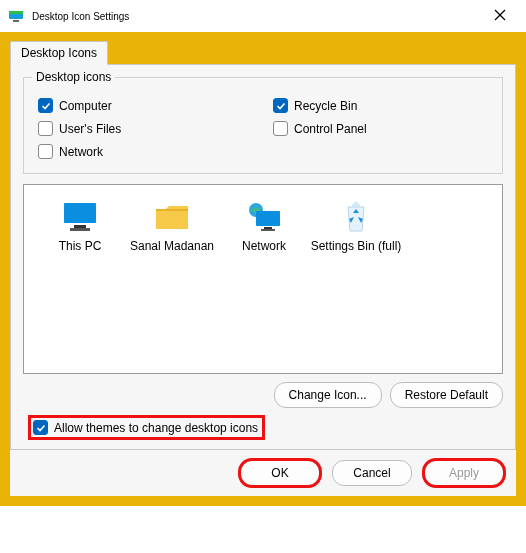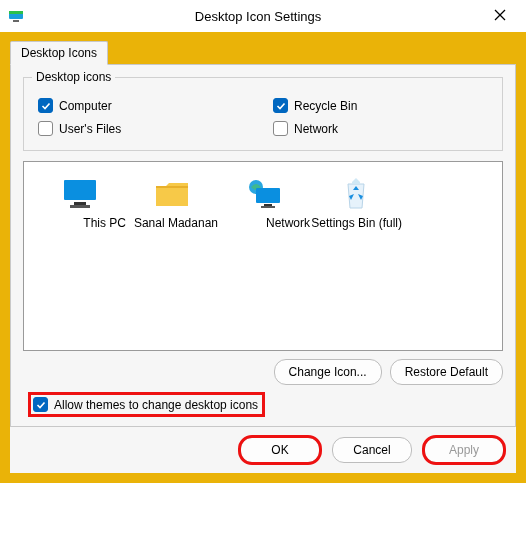--- a/index.html
+++ b/index.html
@@ -17,23 +17,22 @@
     display: flex;
     align-items: center;
     padding: 6px 10px 6px 8px;
     height: 32px;
   }
   .titlebar .app-icon {
     width: 16px; height: 16px;
     margin-right: 8px;
   }
   .titlebar .title {
-    font-size: 13px;
+    font-size: 10px;
     flex: 1;
-    text-align: center;
   }
   .titlebar .close {
     font-size: 16px;
     line-height: 1;
     padding: 4px 10px;
     cursor: pointer;
   }
 
   .body-area {
     padding: 8px 10px 10px 10px;
@@ -112,21 +111,21 @@
     border: 1px solid #9a9a9a;
     background: #fff;
     height: 190px;
     padding: 14px 10px;
     display: flex;
     align-items: flex-start;
     gap: 0;
   }
   .iconitem {
     width: 92px;
-    text-align: right;
+    text-align: center;
     font-size: 12px;
     cursor: pointer;
   }
   .iconitem .glyph {
     width: 40px; height: 36px;
     margin: 0 auto 4px auto;
     display: flex;
     align-items: center;
     justify-content: center;
   }
@@ -219,20 +218,26 @@
         <label class="chk">
           <span class="chkbox">
             
           </span>
           <span>User's Files</span>
         </label>
         <label class="chk">
           <span class="chkbox">
             
           </span>
+          <span>Control Panel</span>
+        </label>
+        <label class="chk">
+          <span class="chkbox">
+            
+          </span>
           <span>Network</span>
         </label>
       </div>
     </div>
 
     <div class="iconlist">
       <div class="iconitem">
         <div class="glyph">
           <svg width="40" height="36" viewBox="0 0 40 36">
             <rect x="4" y="4" width="32" height="20" rx="1" fill="#0a8fe0"></rect>

